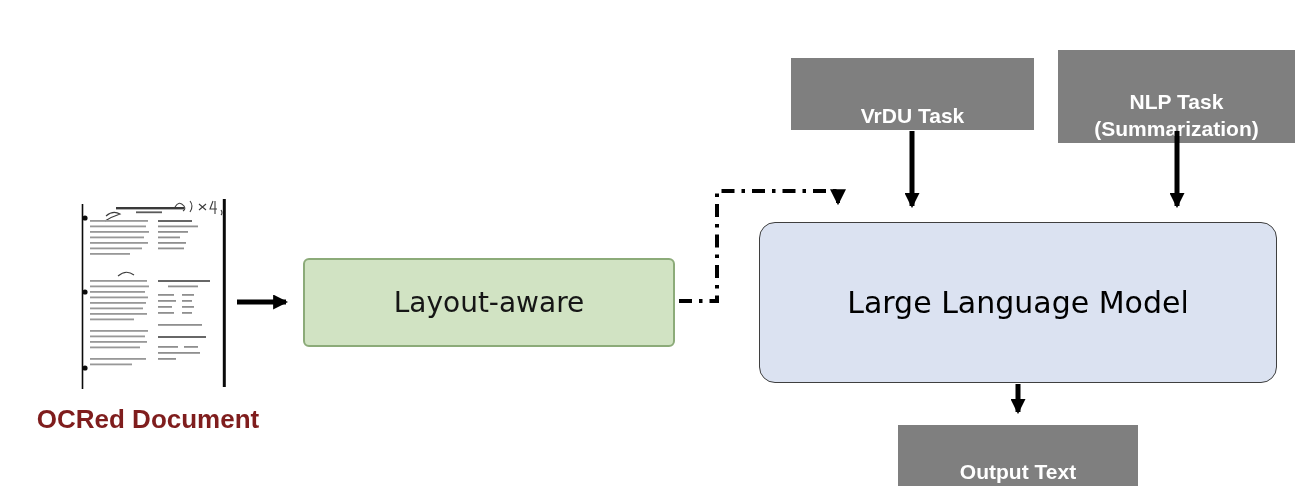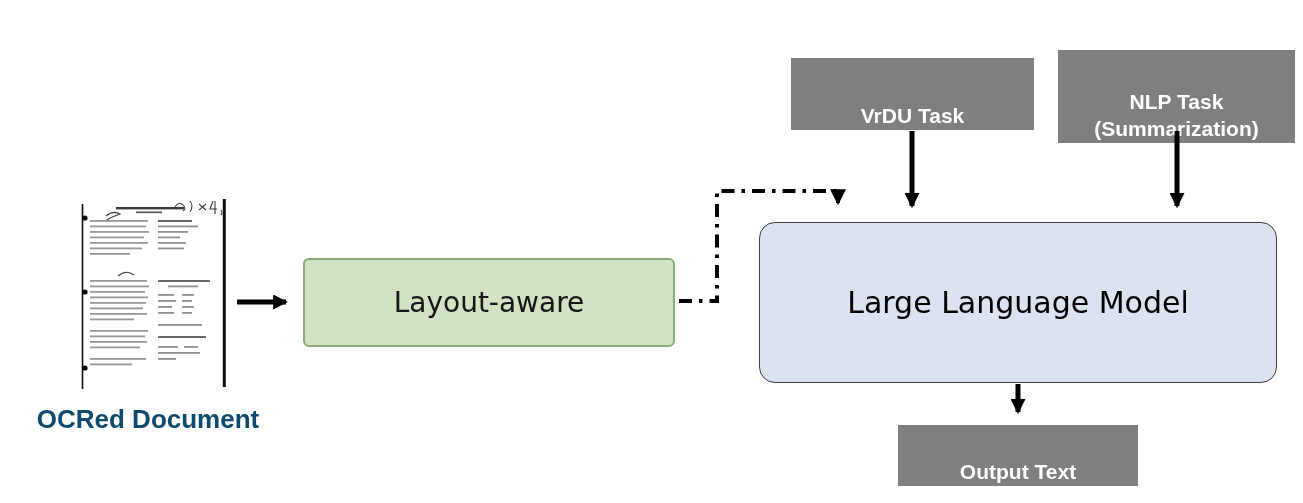--- a/index.html
+++ b/index.html
@@ -14,21 +14,21 @@
   .abs { position: absolute; box-sizing: border-box; }
 
   
   #doc-thumb { left: 78px; top: 198px; width: 150px; height: 194px; }
 
   #doc-label {
     left: 30px; top: 404px; width: 236px;
     text-align: center;
     font-weight: 700;
     font-size: 26px;
-    color: #0c4a6e;
+    color: #7f1d1d;
     letter-spacing: 0;
   }
 
   
   #encoder-box {
     left: 303px; top: 258px; width: 372px; height: 89px;
     background: var(--encoder-fill, #d1e3c3);
     border: 2px solid var(--encoder-border, #8cab79);
     border-radius: 6px;
     display: flex; flex-direction: column;

